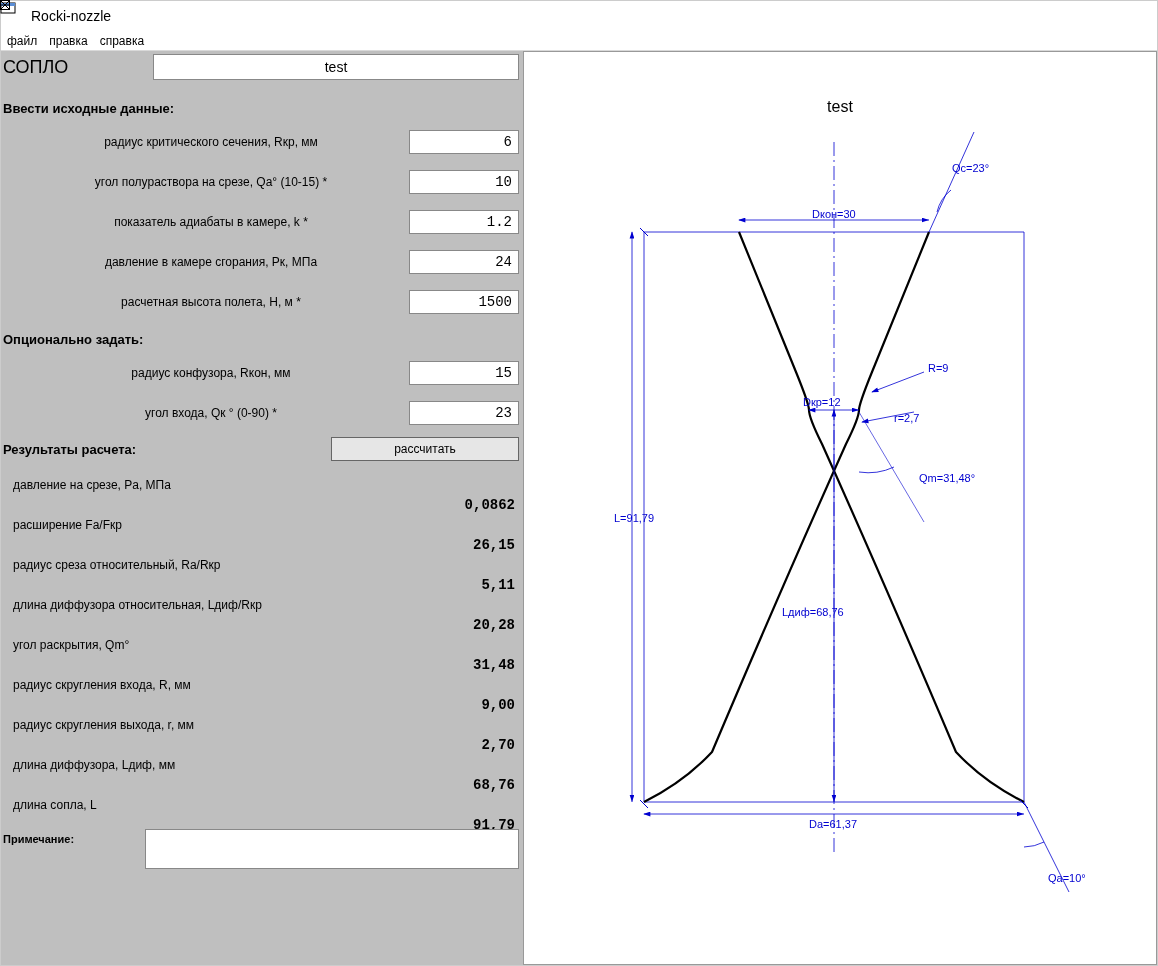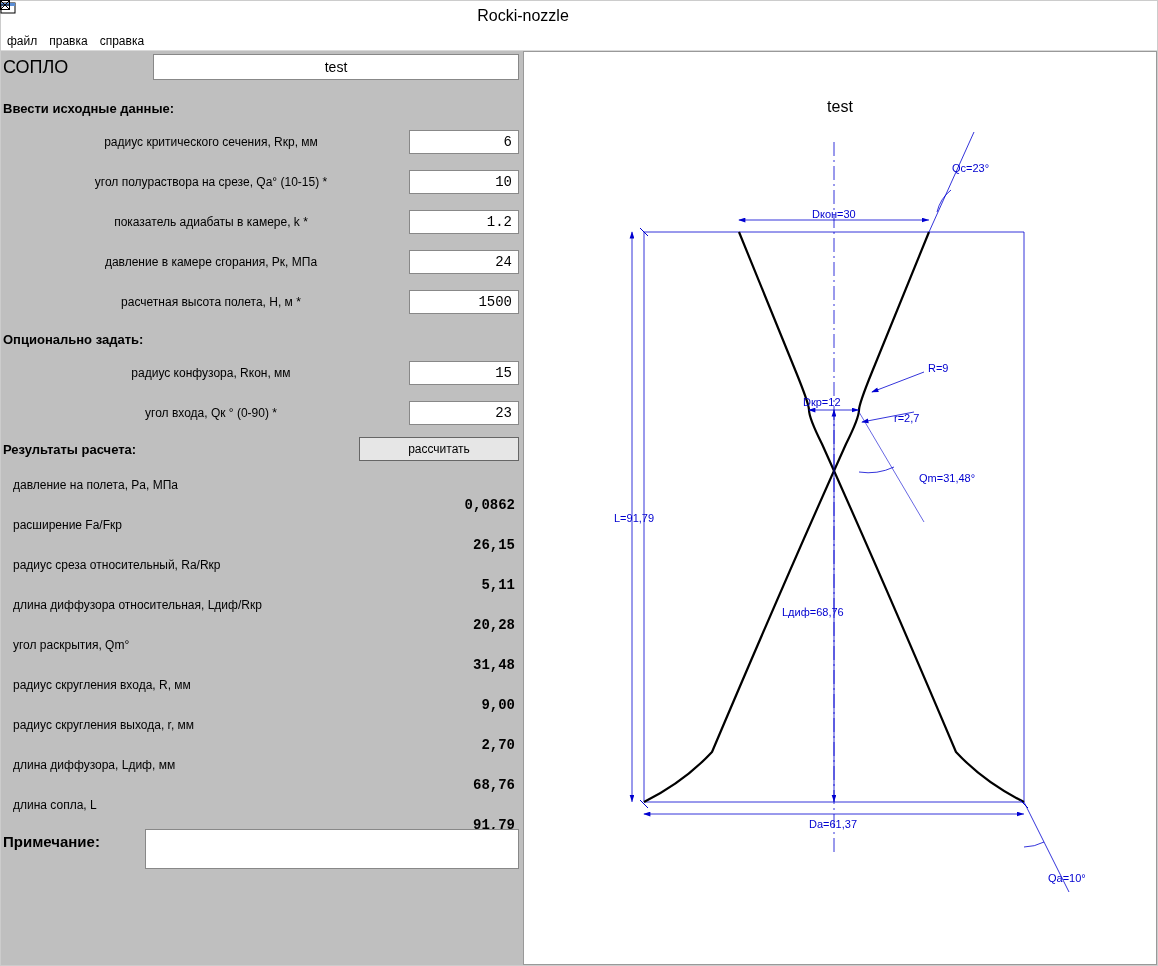--- a/index.html
+++ b/index.html
@@ -23,21 +23,21 @@
     display: flex;
     align-items: center;
     padding: 0 4px 0 8px;
     background: #fff;
   }
   .titlebar-icon {
     width: 16px; height: 16px;
     margin-right: 6px;
     display:flex;align-items:center;justify-content:center;
   }
-  .titlebar-title { flex: 1; font-size: 16px; text-align: center; }
+  .titlebar-title { flex: 1; font-size: 14px; }
   .win-controls { display: flex; }
   .win-btn {
     width: 46px; height: 30px;
     display: flex; align-items: center; justify-content: center;
     font-family: inherit;
   }
   .menubar {
     height: 20px;
     display: flex;
     align-items: center;
@@ -105,21 +105,21 @@
     align-items: center;
     height: 32px;
     padding-left: 2px;
   }
   .calc-title {
     flex: 1;
     font-weight: bold;
     font-size: 13px;
   }
   .calc-btn {
-    width: 160px;
+    width: 188px;
     height: 24px;
     background: #e6e6e6;
     border: 1px solid #666;
     text-align: center;
     font-size: 12px;
     cursor: pointer;
     appearance: none;
   }
   .result-row {
     display: flex;
@@ -136,21 +136,21 @@
     font-size: 14px;
     padding-right: 4px;
     margin-top: 40px;
   }
   .note-row {
     display:flex;
     align-items:flex-start;
     padding: 4px 0 0 2px;
     gap: 12px;
   }
-  .note-label { font-weight: bold; font-size: 15px; width: 130px; padding-top:4px;}
+  .note-label { font-weight: bold; font-size: 11px; width: 130px; padding-top:4px;}
   .note-input {
     flex:1;
     height: 40px;
     background:#fff;
     border:1px solid #888;
     resize:none;
     font-family:inherit;
     font-size:12px;
     padding:2px 4px;
   }
@@ -254,21 +254,21 @@
         <div class="row-label">угол входа, Qк ° (0-90) *</div>
         <input class="num-input" value="23" style="">
       </div>
 
       <div class="calc-row">
         <div class="calc-title">Результаты расчета:</div>
         <button class="calc-btn">рассчитать</button>
       </div>
 
       <div class="result-row">
-        <div class="result-label">давление на полета, Pa, МПа</div>
+        <div class="result-label">давление на срезе, Pa, МПа</div>
         <div class="result-value">0,0862</div>
       </div>
       <div class="result-row">
         <div class="result-label">расширение Fa/Fкр</div>
         <div class="result-value">26,15</div>
       </div>
       <div class="result-row">
         <div class="result-label">радиус среза относительный, Ra/Rкр</div>
         <div class="result-value">5,11</div>
       </div>

